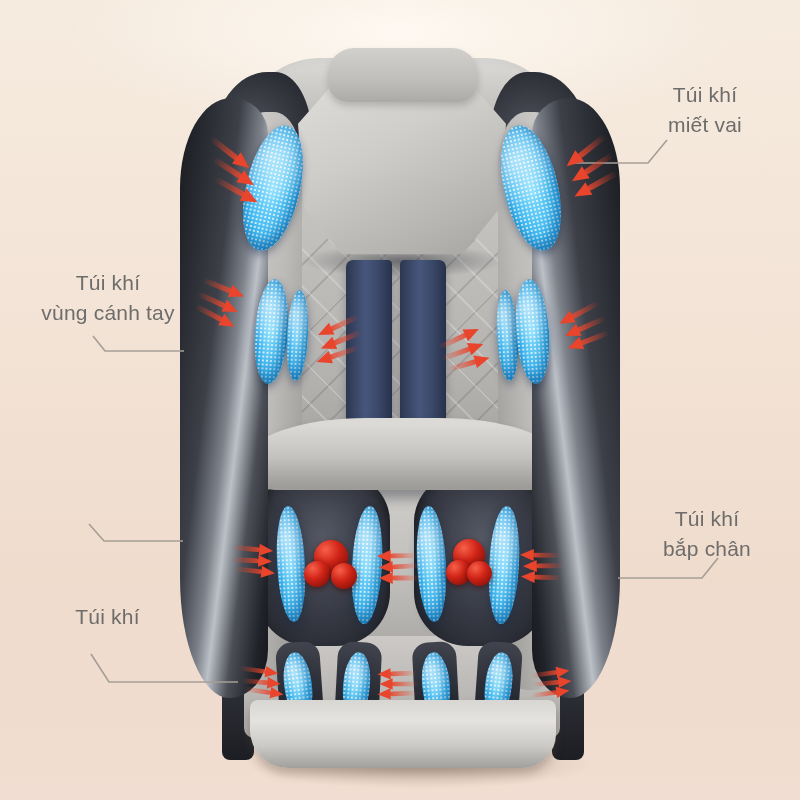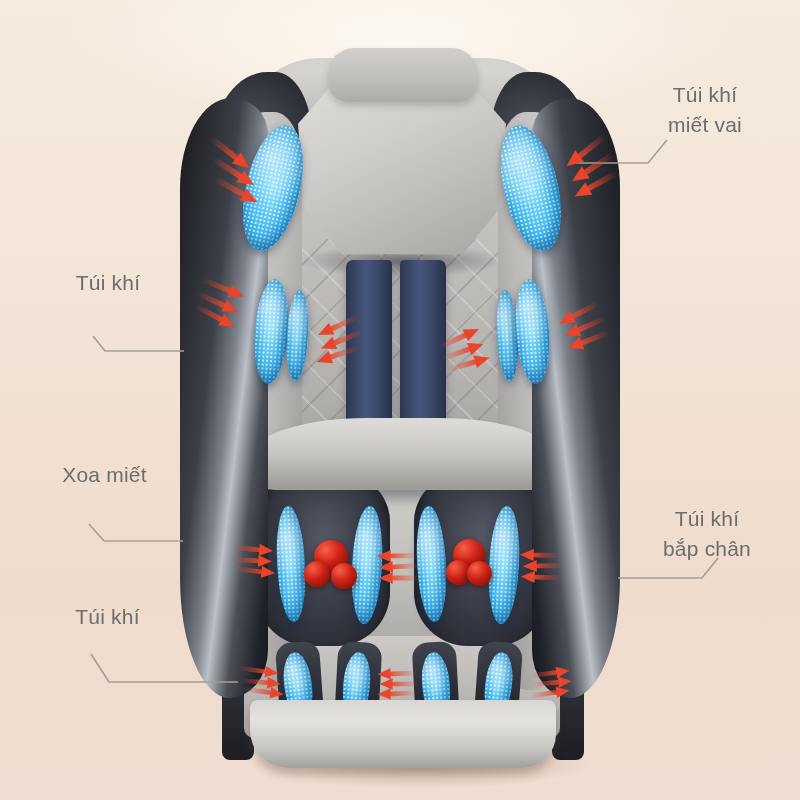--- a/index.html
+++ b/index.html
@@ -236,23 +236,23 @@
       <use href="#comet" transform="translate(559,692) rotate(-8) scale(.88)"></use>
     </g>
   </svg>
 
   <div class="lbl lbl-shoulder">
     <span>Túi khí</span>
     <span>miết vai</span>
   </div>
   <div class="lbl lbl-arm">
     <span>Túi khí</span>
+    <span>vùng cánh tay</span>
   </div>
   <div class="lbl lbl-calfknead">
-    <span>Xoa miết</span>
   </div>
   <div class="lbl lbl-foot">
     <span>Túi khí</span>
   </div>
   <div class="lbl lbl-calf">
     <span>Túi khí</span>
     <span>bắp chân</span>
   </div>
 
 </div>

